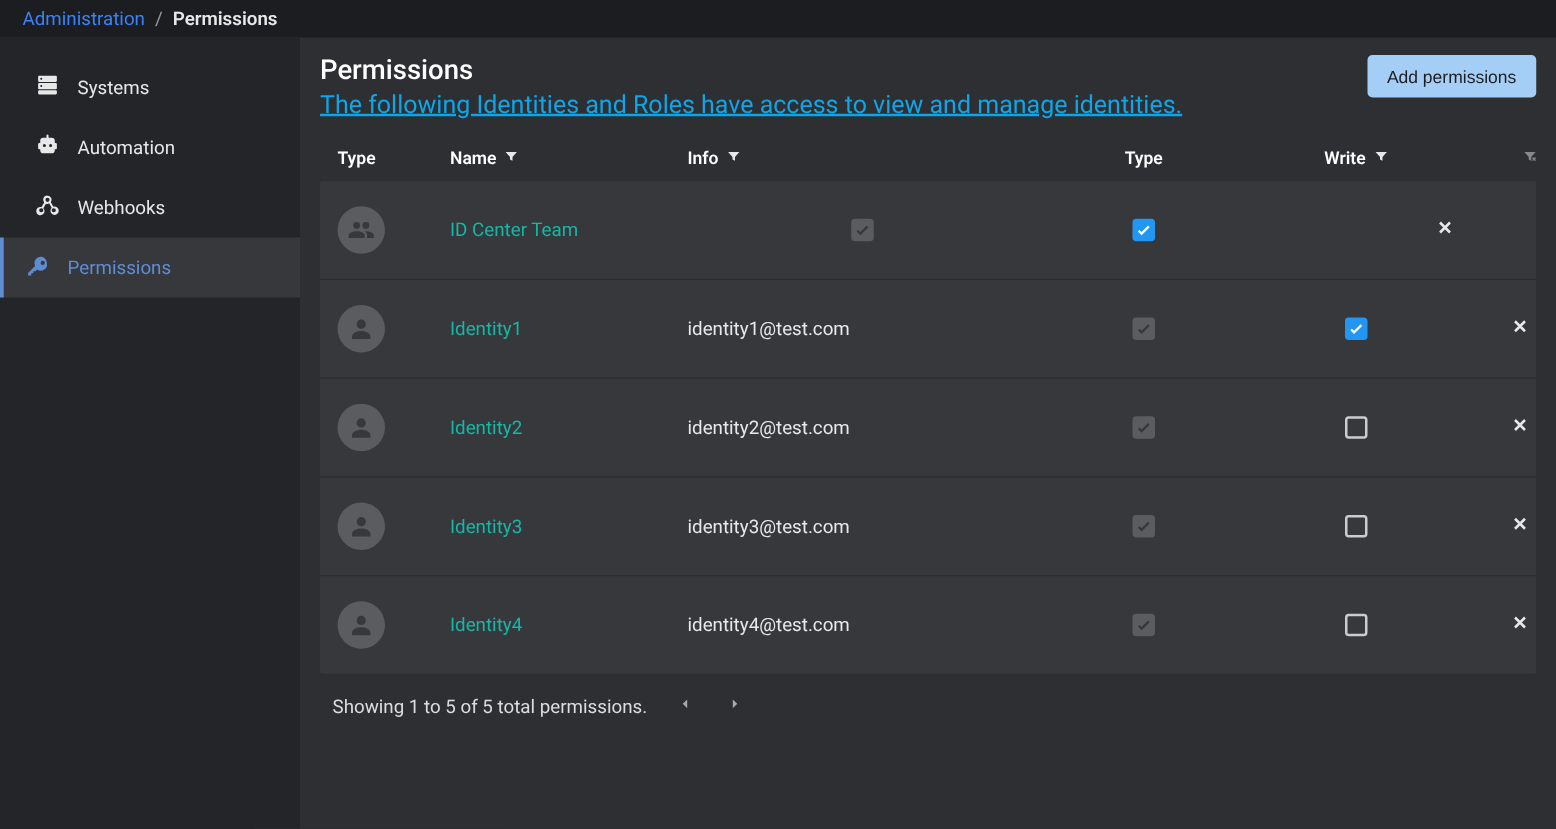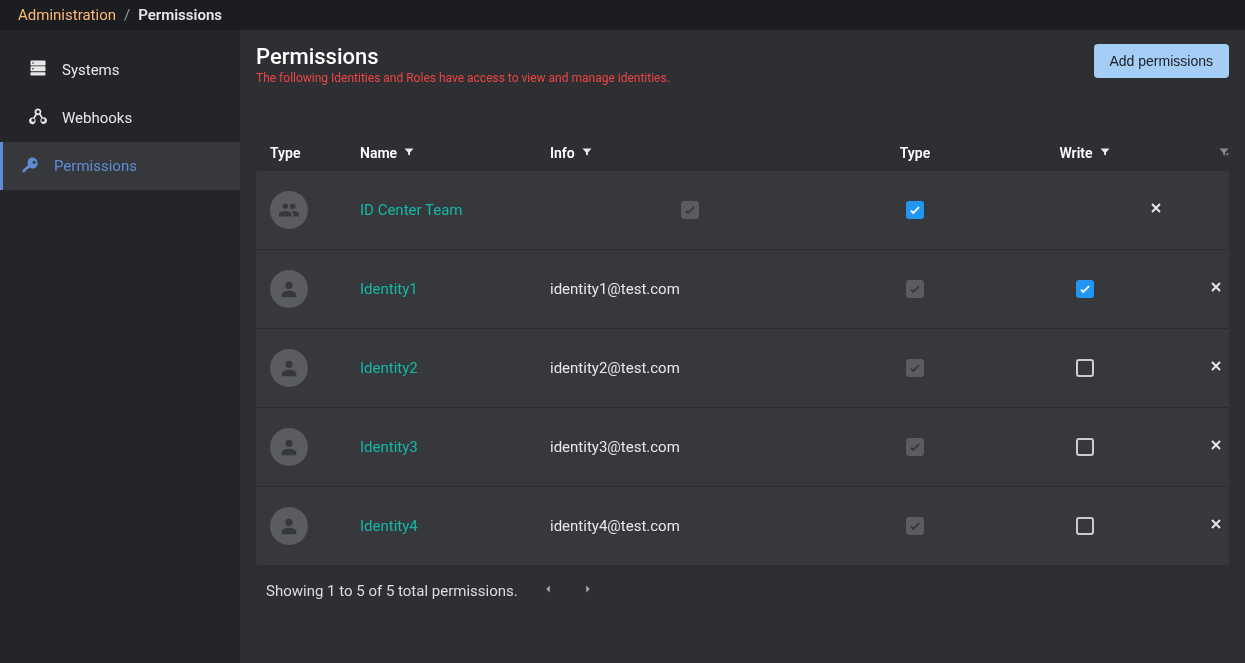--- a/index.html
+++ b/index.html
@@ -13,21 +13,21 @@
   }
   .breadcrumb {
     background: #1b1d21;
     padding: 6px 18px;
     font-size: 15px;
     display: flex;
     align-items: center;
     gap: 8px;
     height: 30px;
   }
-  .breadcrumb a { color: #fdba74; text-decoration: none; }
+  .breadcrumb a { color: #3b82f6; text-decoration: none; }
   .breadcrumb .sep { color: #999; }
   .breadcrumb .current { color: #e8e8e8; font-weight: 600; }
   .layout { display: flex; height: calc(100% - 30px); }
   .sidebar {
     width: 240px;
     background: #232529;
     padding-top: 16px;
   }
   .sidebar-item {
     display: flex;
@@ -52,21 +52,21 @@
     padding: 14px 16px;
     overflow: auto;
   }
   .page-header {
     display: flex;
     justify-content: space-between;
     align-items: flex-start;
     margin-bottom: 14px;
   }
   .page-header h1 { font-size: 22px; font-weight: 500; color: #fff; }
-  .page-header p { font-size: 12px; color: #ef4444; margin-top: 2px; }
+  .page-header p { font-size: 20px; color: #0ea5e9; margin-top: 2px; text-decoration: underline; }
   .btn-primary {
     background: #a5cef6;
     color: #1b1d21;
     border: none;
     padding: 9px 16px;
     border-radius: 4px;
     font-size: 14px;
     font-weight: 500;
     cursor: pointer;
     margin-left: 45px;
@@ -76,21 +76,21 @@
     display: grid;
     grid-template-columns: 90px 190px 280px 170px 170px 60px;
     align-items: center;
   }
   .thead {
     padding: 10px 14px;
     font-size: 14px;
     font-weight: 600;
     color: #fff;
   }
-  .thead .th { display: flex; align-items: flex-end; gap: 6px; margin-top: 36px; }
+  .thead .th { display: flex; align-items: flex-end; gap: 6px; }
   .thead .th.center { justify-content: center; }
   .thead .th.right { justify-content: flex-end; }
   .thead svg { width: 12px; height: 12px; fill: #e8e8e8; }
   .tbody { background: #36383c; border-radius: 2px; }
   .trow {
     padding: 20px 14px;
     border-bottom: 1px solid #2a2c30;
     font-size: 15px;
   }
   .trow:last-child { border-bottom: none; }
@@ -150,20 +150,28 @@
       <span>
         <svg viewBox="0 0 24 24">
             <path d="M4 3h16a1 1 0 0 1 1 1v4a1 1 0 0 1-1 1H4a1 1 0 0 1-1-1V4a1 1 0 0 1 1-1zm0 7h16a1 1 0 0 1 1 1v4a1 1 0 0 1-1 1H4a1 1 0 0 1-1-1v-4a1 1 0 0 1 1-1zm0 7h16a1 1 0 0 1 1 1v2a1 1 0 0 1-1 1H4a1 1 0 0 1-1-1v-2a1 1 0 0 1 1-1zM6 5a1 1 0 1 0 0 2 1 1 0 0 0 0-2zm0 7a1 1 0 1 0 0 2 1 1 0 0 0 0-2z"></path>
           </svg>
       </span>
       <span>Systems</span>
     </div>
     <div class="sidebar-item">
       <span>
         <svg viewBox="0 0 24 24">
+            <path d="M12 2a1 1 0 0 1 1 1v2h3a3 3 0 0 1 3 3v2h1a1 1 0 0 1 1 1v4a1 1 0 0 1-1 1h-1v1a3 3 0 0 1-3 3H8a3 3 0 0 1-3-3v-1H4a1 1 0 0 1-1-1v-4a1 1 0 0 1 1-1h1V8a3 3 0 0 1 3-3h3V3a1 1 0 0 1 1-1zM9 11a1.5 1.5 0 1 0 0 3 1.5 1.5 0 0 0 0-3zm6 0a1.5 1.5 0 1 0 0 3 1.5 1.5 0 0 0 0-3z"></path>
+          </svg>
+      </span>
+      <span>Automation</span>
+    </div>
+    <div class="sidebar-item">
+      <span>
+        <svg viewBox="0 0 24 24">
             <path d="M12 3a4 4 0 0 1 3.2 6.4l2.5 4.3a4 4 0 1 1-1.7 1l-2.5-4.3A4 4 0 0 1 12 11a4 4 0 0 1-1.5-.3l-2.5 4.3a4 4 0 1 1-1.7-1l2.5-4.3A4 4 0 0 1 12 3zm0 2a2 2 0 1 0 0 4 2 2 0 0 0 0-4zM6 15a2 2 0 1 0 0 4 2 2 0 0 0 0-4zm12 0a2 2 0 1 0 0 4 2 2 0 0 0 0-4z"></path>
           </svg>
       </span>
       <span>Webhooks</span>
     </div>
     <div class="sidebar-item active">
       <span>
         <svg viewBox="0 0 24 24">
             <path d="M21 10a6 6 0 1 0-11.3 2.9L3 19.6V22h3v-2h2v-2h2l1.7-1.7A6 6 0 0 0 21 10zm-4-2a2 2 0 1 1 0 4 2 2 0 0 1 0-4z"></path>
           </svg>

